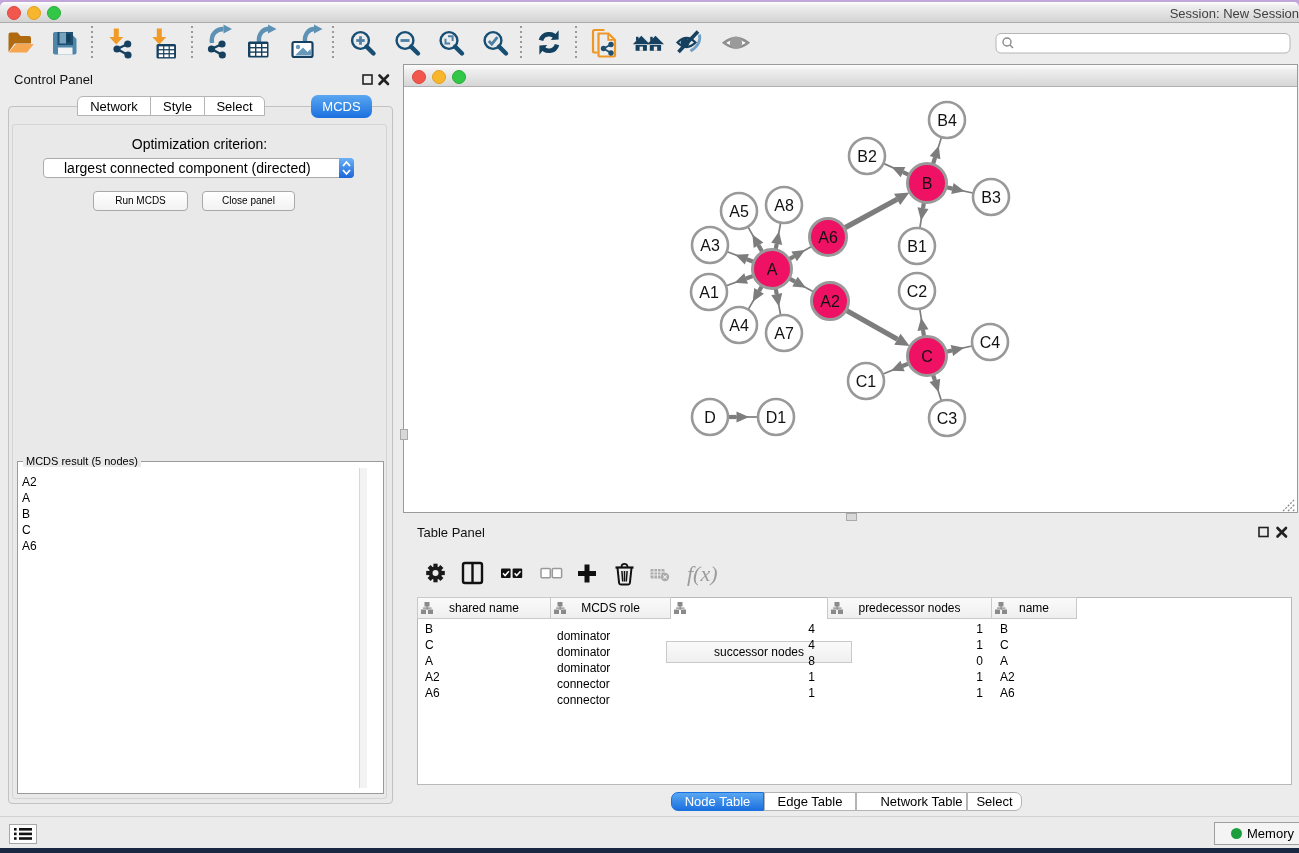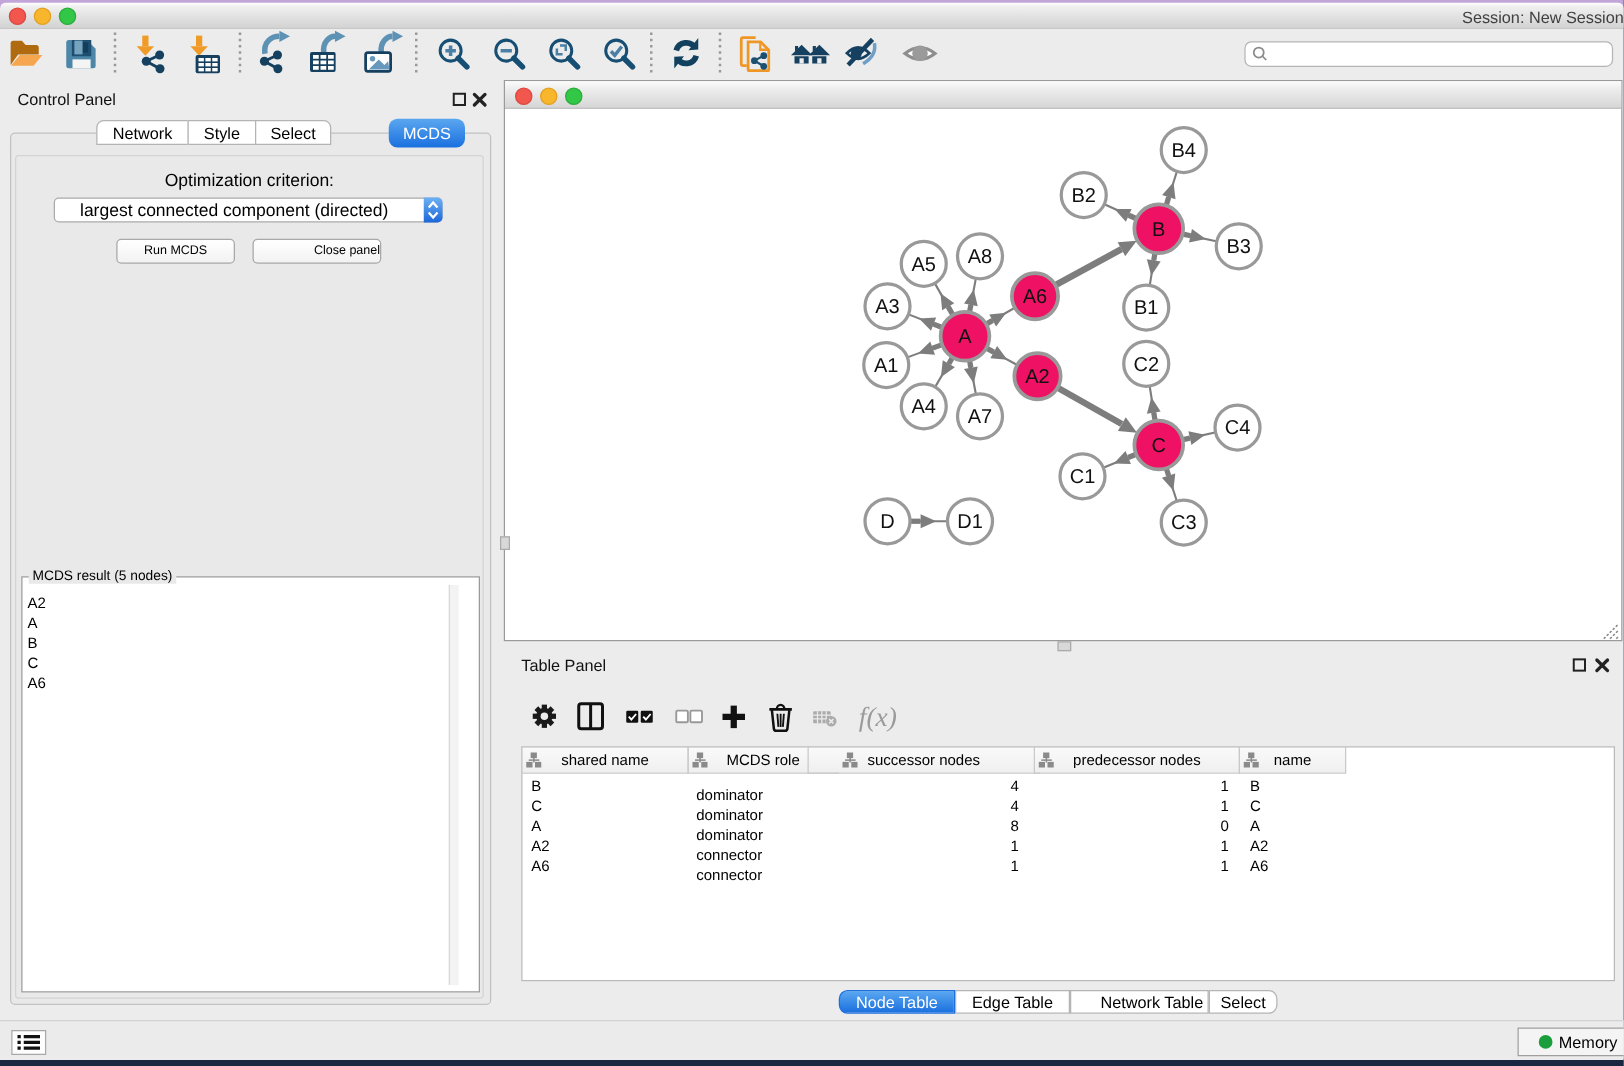--- a/index.html
+++ b/index.html
@@ -199,21 +199,21 @@
 <div class="tab" style="left:150px;width:55px;">Style</div>
 <div class="tab" style="left:204px;width:61px;border-radius:0 6px 0 0;">Select</div>
 <div class="abs" id="tab-mcds">MCDS</div>
 <div class="abs" id="opt-label">Optimization criterion:</div>
 <div class="abs" id="opt-select">largest connected component (directed)</div>
 <div class="abs" id="opt-stepper"><svg width="15" height="20" viewBox="0 0 15 20">
       <path d="M4,8 L7.5,4 L11,8" fill="none" stroke="#fff" stroke-width="1.8"></path>
       <path d="M4,12 L7.5,16 L11,12" fill="none" stroke="#fff" stroke-width="1.8"></path>
     </svg></div>
 <div class="btn" style="left:93px;top:191px;width:95px;">Run MCDS</div>
-<div class="btn" style="left:202px;top:191px;width:103px;text-align:right;">Close panel</div>
+<div class="btn" style="left:202px;top:191px;width:93px;">Close panel</div>
 <div class="abs" id="fieldset"></div>
 <div class="abs" id="mcds-list">A2<br>A<br>B<br>C<br>A6</div>
 <div class="abs" id="mcds-scroll"></div>
 <div class="abs" id="legend">MCDS result (5 nodes)</div>
 <div class="abs" id="netwin"></div>
 <div class="abs" id="nettitle">
   <div class="tl" style="left:8px;top:4.5px;background:#f2574e;border:1px solid #dd4741;"></div>
   <div class="tl" style="left:28px;top:4.5px;background:#f7b62c;border:1px solid #e3a121;"></div>
   <div class="tl" style="left:48px;top:4.5px;background:#33c748;border:1px solid #27ad38;"></div>
 </div>
@@ -395,21 +395,21 @@
       <line x1="244" y1="13" x2="244" y2="22.5"></line>
     </g>
   <circle cx="248" cy="21" r="4.2" fill="#ababab"></circle>
     <path d="M246.3,19.3 l3.4,3.4 M249.7,19.3 l-3.4,3.4" stroke="#ececec" stroke-width="1.2"></path>
 
   <text x="270" y="25" font-family="Liberation Serif" font-style="italic" font-size="22" fill="#9b9b9b">f(x)</text>
 </svg>
 <div class="abs" id="tablebox"></div>
 <div class="th" style="left:417px;width:134px;">shared name</div>
 <div class="th" style="left:550px;width:121px;">MCDS role</div>
-<div class="th" style="left:646px;width:186px;">successor nodes</div>
+<div class="th" style="left:666px;width:186px;margin-top:44px;">successor nodes</div>
 <div class="th" style="left:827px;width:165px;">predecessor nodes</div>
 <div class="th" style="left:991px;width:86px;">name</div>
 <svg class="abs" style="left:417px;top:597px;width:660px;height:22px;" viewBox="0 0 660 22">
   <g fill="#8a8a8a">
     <g transform="translate(4,5)">
         <rect x="3.5" width="5" height="4.5"></rect>
         <rect y="7.5" width="5" height="4.5"></rect>
         <rect x="7" y="7.5" width="5" height="4.5"></rect>
         <rect x="5.5" y="3" width="1.2" height="5"></rect>
         <rect x="2" y="5.5" width="8.5" height="1.2"></rect>

